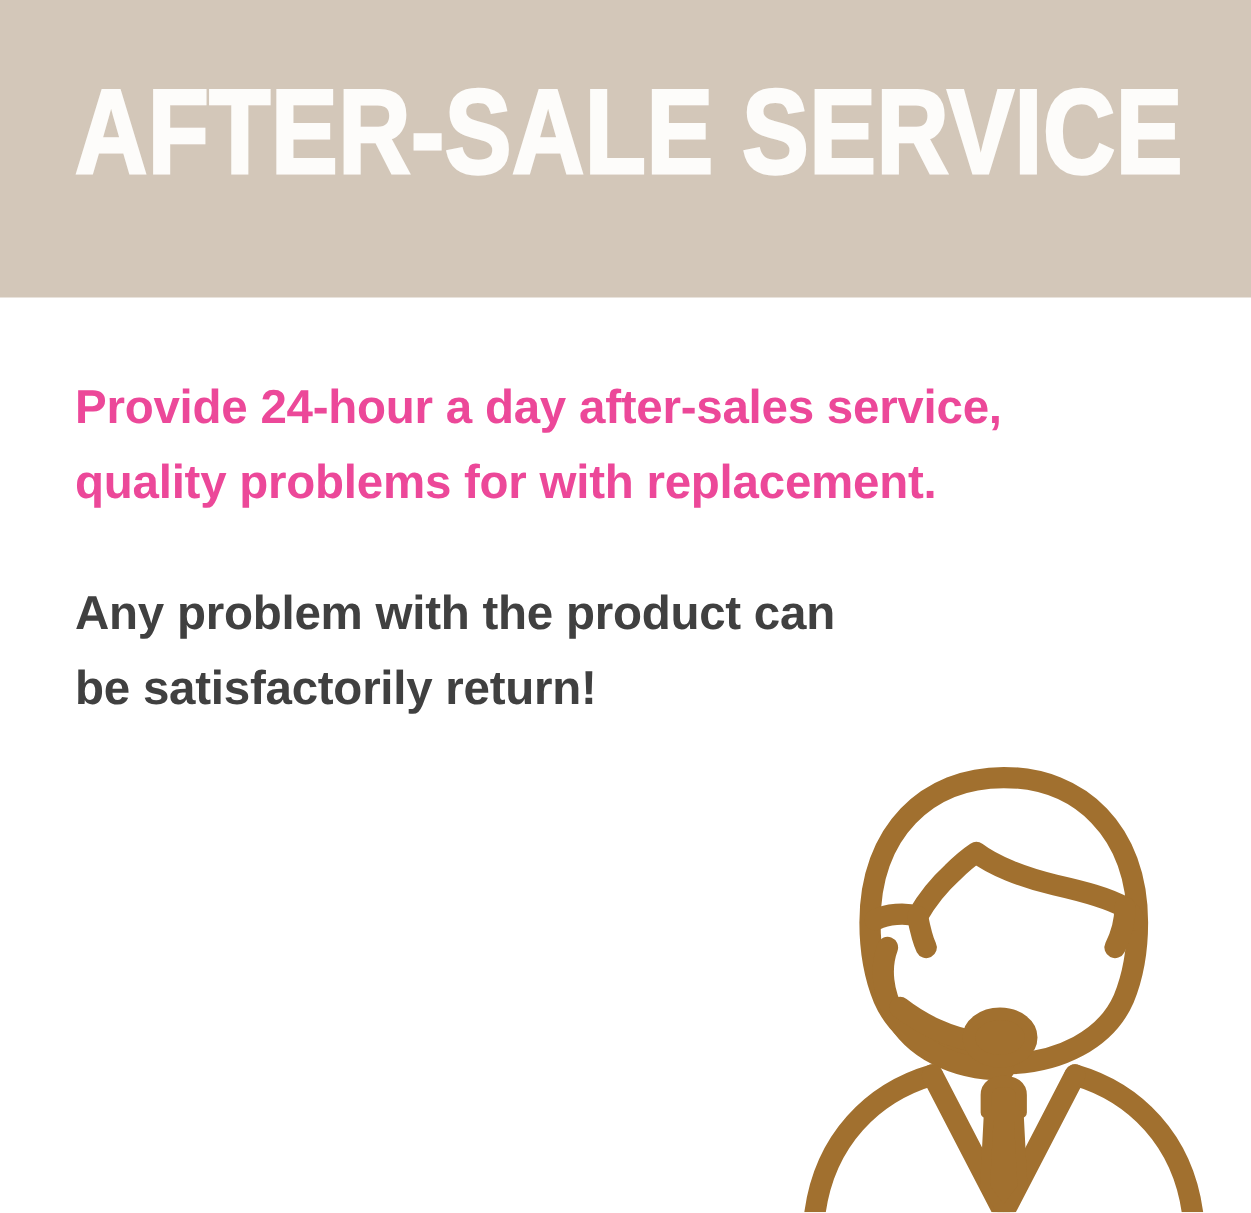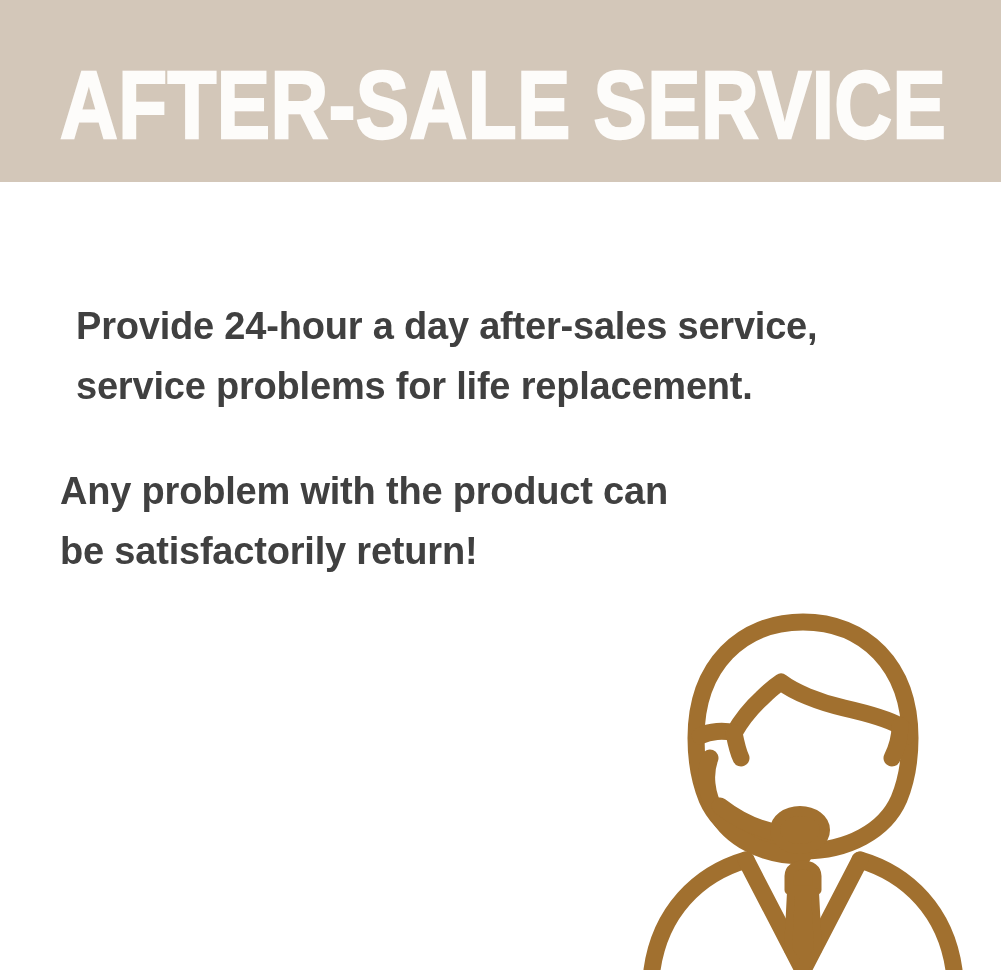--- a/index.html
+++ b/index.html
@@ -23,21 +23,21 @@
     background: #ffffff;
     overflow: hidden;
   }
 
   
   .header-band {
     position: absolute;
     left: 0;
     top: 0;
     width: 1001px;
-    height: 182px;
+    height: 238px;
     background: #d3c7b9;
     overflow: hidden;
   }
 
   .header-title {
     position: absolute;
     left: 60px;
     top: 52px;
     width: 890px;
     height: 108px;
@@ -103,23 +103,23 @@
 <body>
 
 <div class="page">
 
   <div class="header-band" style="background: rgb(211, 199, 185);">
     <div class="header-title" style="transform: scaleX(0.83349); color: rgb(253, 252, 250); -webkit-text-stroke: 2.5px rgb(253, 252, 250);">AFTER-SALE SERVICE</div>
   </div>
 
   <div class="body-copy">
 
-    <p class="paragraph paragraph-1" style="color: #404040; margin-left: 16px;">
+    <p class="paragraph paragraph-1" style="color: #ec4899;">
       <span class="line">Provide 24-hour a day after-sales service,</span>
-      <span class="line">service problems for life replacement.</span>
+      <span class="line">quality problems for with replacement.</span>
     </p>
 
     <p class="paragraph paragraph-2" style="color: #404040;">
       <span class="line">Any problem with the product can</span>
       <span class="line">be satisfactorily return!</span>
     </p>
 
   </div>
 
   <div class="illustration">

